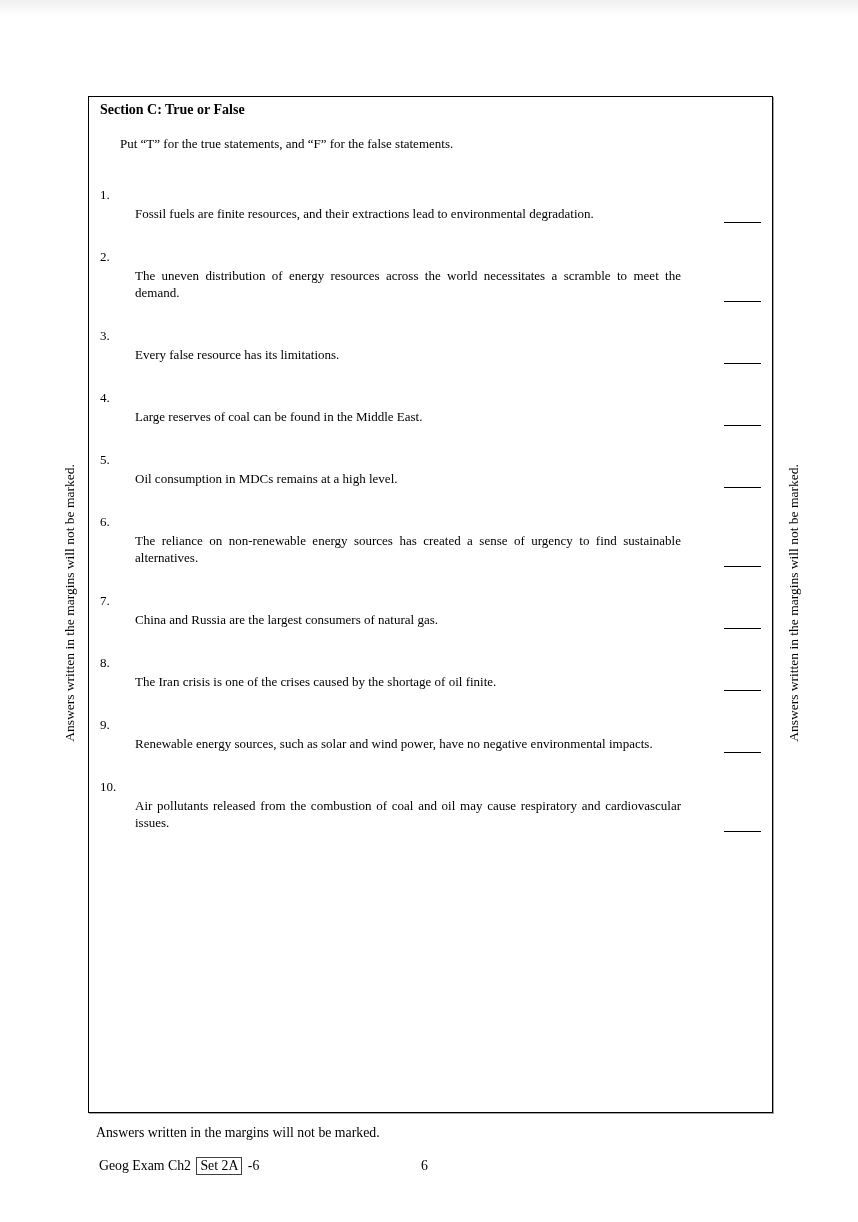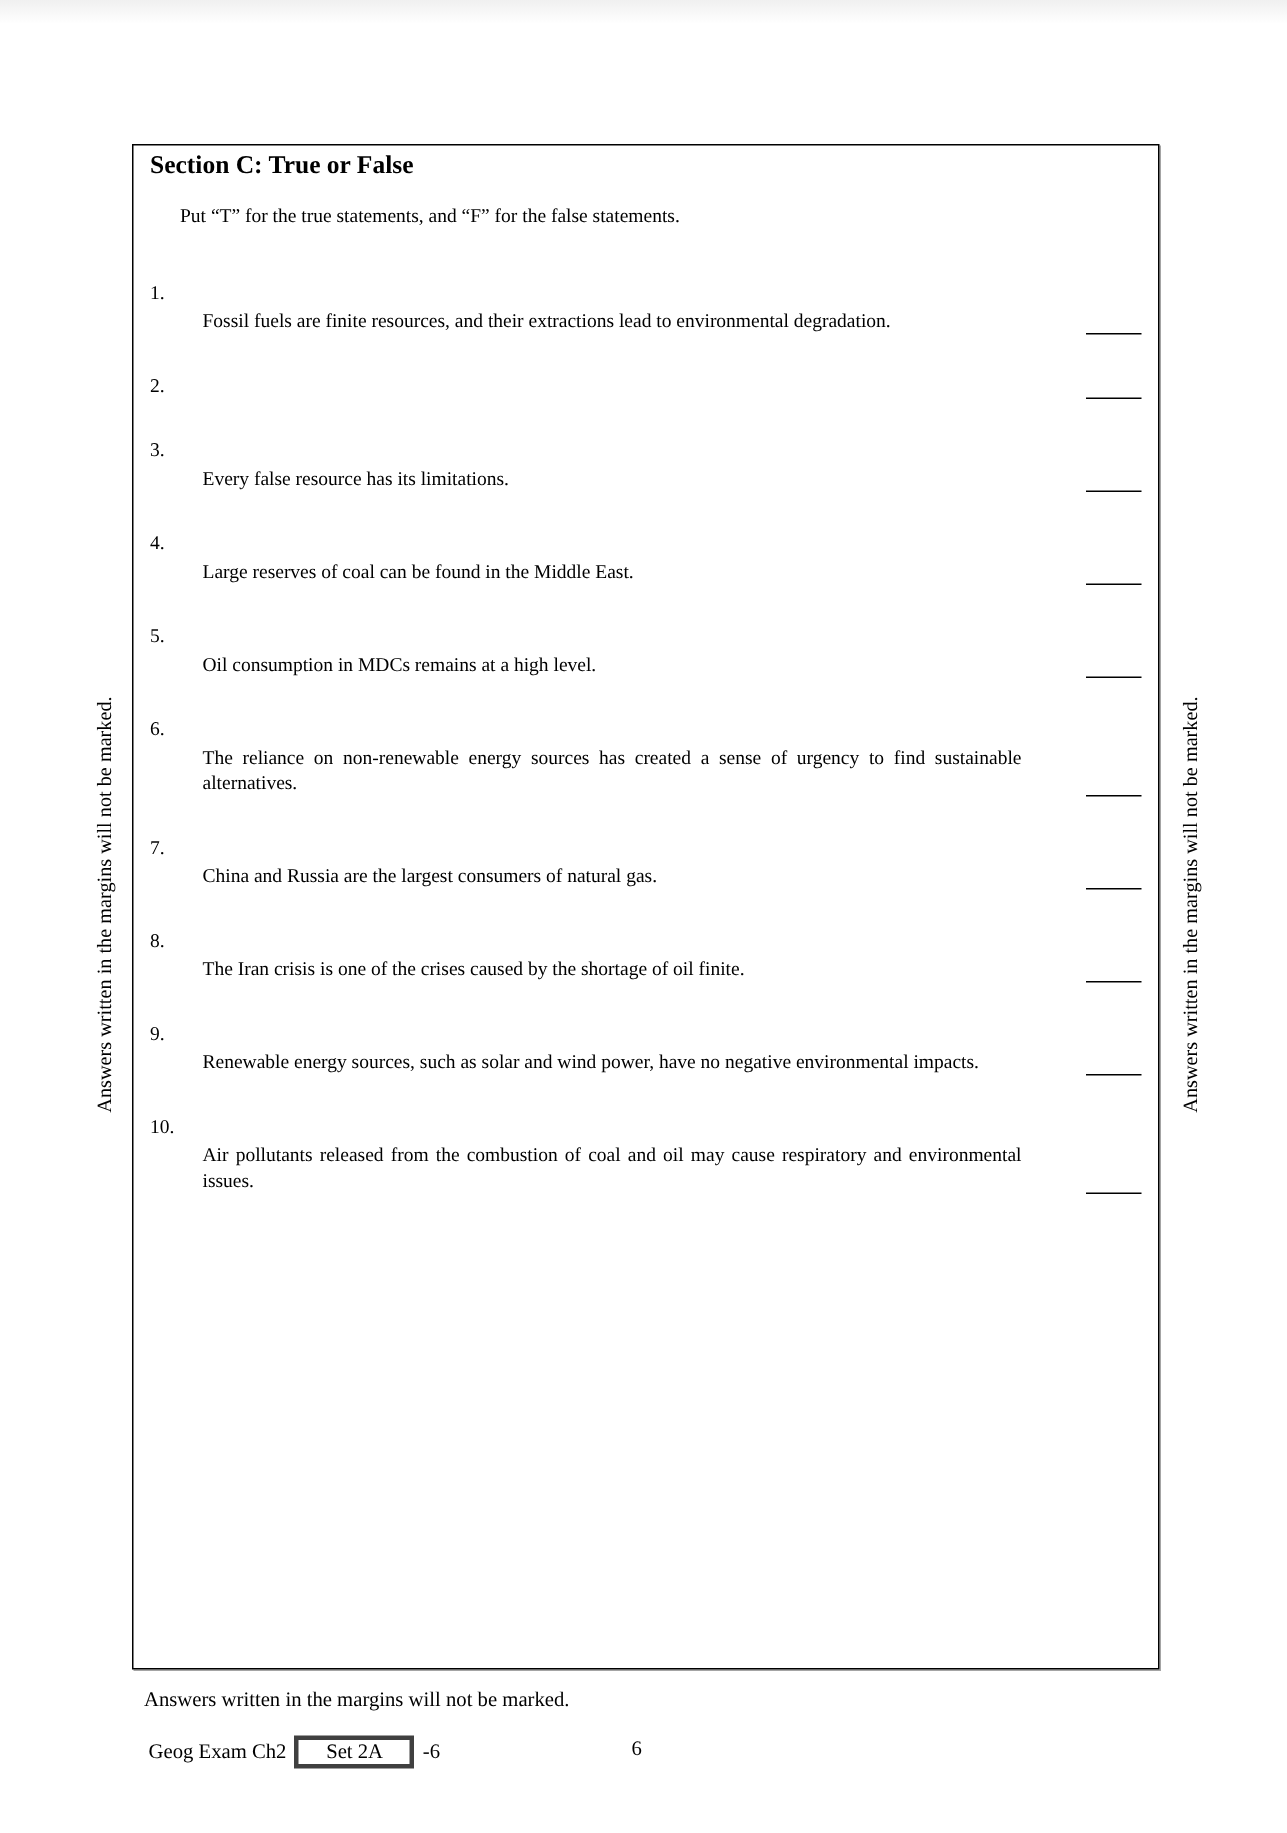--- a/index.html
+++ b/index.html
@@ -30,21 +30,21 @@
     height: 1017px;
     border: 1px solid #000000;
     box-shadow: 1px 1px 0 rgba(90,90,90,0.55);
     background: #ffffff;
     padding: 4px 11px;
     font-size: 13px;
     line-height: 17px;
   }
   .section-title {
     font-weight: bold;
-    font-size: 17px;
+    font-size: 14px;
     line-height: 17px;
   }
   .instructions {
     margin-top: 17px;
     line-height: 17px;
     margin-left: 20px;
   }
   .questions {
     margin-top: 34px;
   }
@@ -91,22 +91,22 @@
     font-size: 13.8px;
   }
   .footer-doc {
     position: absolute;
     left: 99px;
     top: 1157px;
     font-size: 13.8px;
   }
   .set-box {
     display: inline-block;
-    border: 3px solid #404040;
-    padding: 0 18px;
+    border: 1px solid #404040;
+    padding: 0 3px;
     margin: 0 2px;
   }
   .page-number {
     position: absolute;
     left: 421px;
     top: 1158px;
     font-size: 13.8px;
   }
 </style>
 </head>
@@ -124,20 +124,21 @@
     <div class="instructions">Put “T” for the true statements, and “F” for the false statements.</div>
     <div class="questions">
   <div class="q-row">
     <div class="q-num">1.</div>
     <div class="q-text">Fossil fuels are finite resources, and their extractions lead to environmental degradation.</div>
     <div class="q-blank"></div>
   </div>
 
   <div class="q-row">
     <div class="q-num">2.</div>
+    <div class="q-text">The uneven distribution of energy resources across the world necessitates a scramble to meet the demand.</div>
     <div class="q-blank"></div>
   </div>
 
   <div class="q-row">
     <div class="q-num">3.</div>
     <div class="q-text">Every false resource has its limitations.</div>
     <div class="q-blank"></div>
   </div>
 
   <div class="q-row">
@@ -171,21 +172,21 @@
   </div>
 
   <div class="q-row">
     <div class="q-num">9.</div>
     <div class="q-text">Renewable energy sources, such as solar and wind power, have no negative environmental impacts.</div>
     <div class="q-blank"></div>
   </div>
 
   <div class="q-row">
     <div class="q-num">10.</div>
-    <div class="q-text">Air pollutants released from the combustion of coal and oil may cause respiratory and environmental issues.</div>
+    <div class="q-text">Air pollutants released from the combustion of coal and oil may cause respiratory and cardiovascular issues.</div>
     <div class="q-blank"></div>
   </div>
 </div>
   </div>
 
   <div class="footer-note">Answers written in the margins will not be marked.</div>
 
   <div class="footer-doc"><span>Geog Exam Ch2</span> <span class="set-box">Set 2A</span> <span>-6</span></div>
 
   <div class="page-number">6</div>

